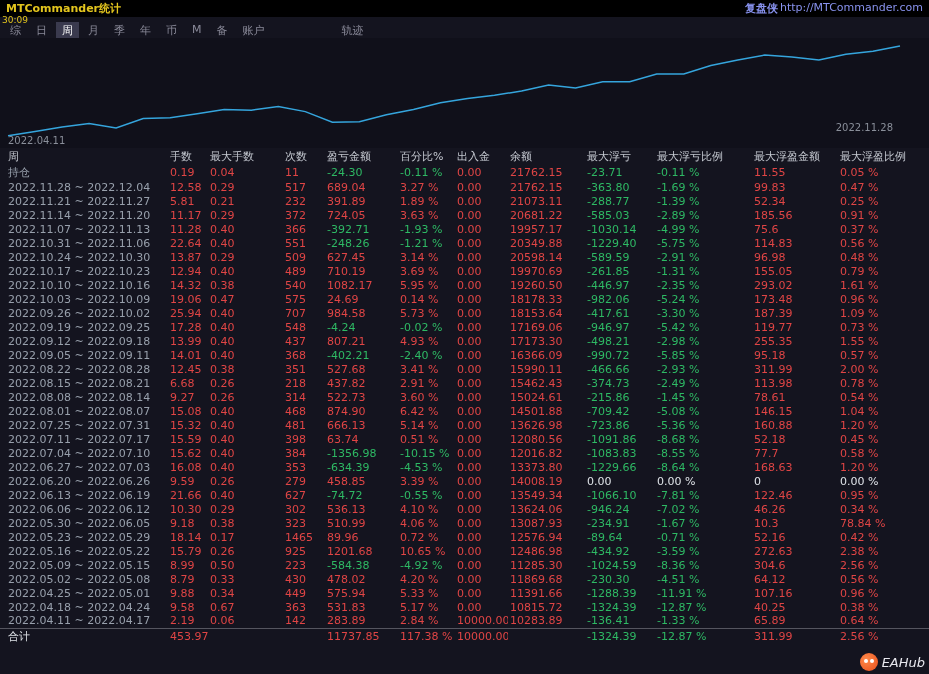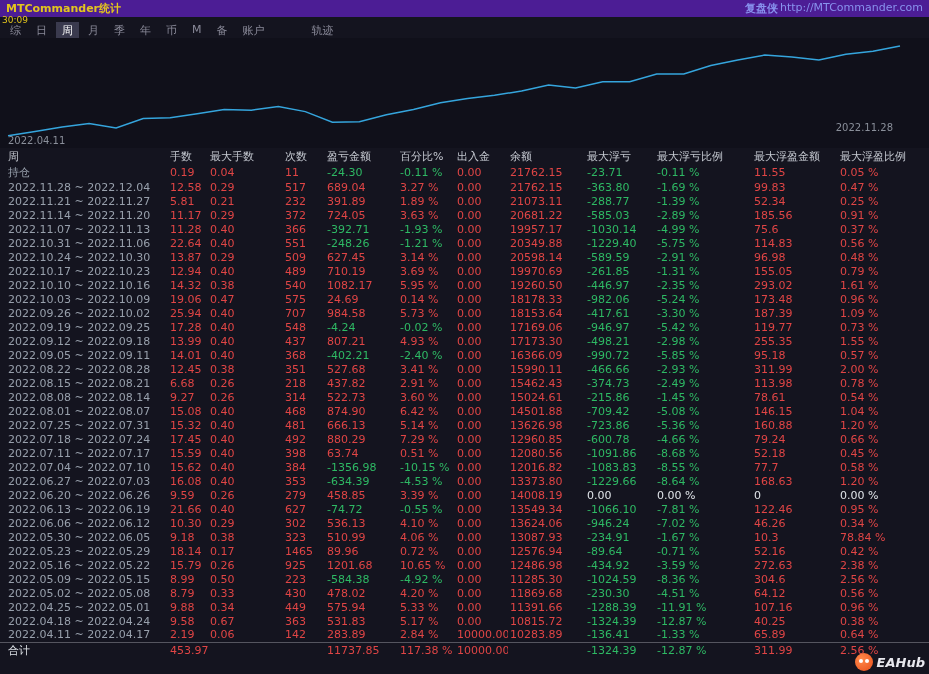--- a/index.html
+++ b/index.html
@@ -2,33 +2,33 @@
 <html><head>
 <meta charset="utf-8">
 <style>
   * { margin:0; padding:0; box-sizing:border-box; }
   html,body { background:#0a0a12; }
   body { font-family:"DejaVu Sans", sans-serif; }
   #app { position:relative; width:929px; height:674px; background:#14141f; overflow:hidden; }
 
   #titlebar { position:absolute; top:0; left:0; right:0; height:17px;
     display:flex; justify-content:space-between; align-items:center;
-    padding:0 6px; background:#4c1d95; }
+    padding:0 6px; background:#000000; }
   .title { color:#e3c51e; font-size:11px; font-weight:bold; }
   .brand-wrap { display:flex; gap:2px; }
   .brand { color:#8892ee; font-size:11px; font-weight:bold; }
   .brand-url { color:#8892ee; font-size:11px; }
 
   #timer { position:absolute; top:15px; left:2px; color:#e3c51e; font-size:9px; }
 
   #menu { position:absolute; top:22px; left:4px; right:0; height:16px;
     display:flex; align-items:center; gap:3px; font-size:11px; color:#8a8a99; }
   .tab { padding:1px 6px; cursor:pointer; }
   .tab.active { background:#3a3a4e; color:#ffffff; }
-  .tab-trail { margin-left:32px; padding:1px 6px; cursor:pointer; }
+  .tab-trail { margin-left:62px; padding:1px 6px; cursor:pointer; }
 
   #chart { position:absolute; top:38px; left:0; width:929px; height:110px; background:#10101a;text-align:right; }
   #chart svg { display:block; }
   .axis-label { position:absolute; font-size:10px; color:#8a8f9a; }
   .axis-label.start { left:8px; bottom:2px; }
   .axis-label.end { right:36px; bottom:15px; }
 
   #table-area { position:absolute; top:148px; left:0; right:0; bottom:0; }
   table { width:929px; border-collapse:collapse; table-layout:fixed; font-size:11px; }
   th { text-align:left; color:#c4c8d0; font-weight:normal; height:17px; padding:0 2px;
@@ -40,21 +40,21 @@
   .c-grey  { color:#98a0ac; }
   .c-white { color:#dfe3e8; }
   tr.total-row td { border-top:1px solid #55555f; }
 
   #eahub { position:absolute; right:4px; bottom:3px; display:flex; align-items:center;
     gap:4px; z-index:5; }
   .eahub-circle { width:18px; height:18px; border-radius:50%;
     background:radial-gradient(circle at 35% 35%, #ff8a4a, #e84e1b); position:relative; }
   .eahub-circle::before { content:""; position:absolute; left:4px; top:6px; width:4px; height:4px;
     border-radius:50%; background:#fff; box-shadow:6px 0 0 #fff; }
-  .eahub-text { color:#e8e8ee; font-size:13px; font-weight:bold; font-style:italic; }
+  .eahub-text { color:#e8e8ee; font-size:13px; font-weight:normal; font-style:italic; }
 </style>
 </head>
 <body>
 
 <div id="app">
 
   <div id="titlebar">
     <span class="title">MTCommander统计</span>
     <span class="brand-wrap">
       <span class="brand">复盘侠</span>
@@ -381,34 +381,20 @@
             <td class="c-red">666.13</td>
             <td class="c-red">5.14 %</td>
             <td class="c-red">0.00</td>
             <td class="c-red">13626.98</td>
             <td class="c-green">-723.86</td>
             <td class="c-green">-5.36 %</td>
             <td class="c-red">160.88</td>
             <td class="c-red">1.20 %</td>
           </tr>
           <tr>
-            <td class="c-grey">2022.07.18 ~ 2022.07.24</td>
-            <td class="c-red">17.45</td>
-            <td class="c-red">0.40</td>
-            <td class="c-red">492</td>
-            <td class="c-red">880.29</td>
-            <td class="c-red">7.29 %</td>
-            <td class="c-red">0.00</td>
-            <td class="c-red">12960.85</td>
-            <td class="c-green">-600.78</td>
-            <td class="c-green">-4.66 %</td>
-            <td class="c-red">79.24</td>
-            <td class="c-red">0.66 %</td>
-          </tr>
-          <tr>
             <td class="c-grey">2022.07.11 ~ 2022.07.17</td>
             <td class="c-red">15.59</td>
             <td class="c-red">0.40</td>
             <td class="c-red">398</td>
             <td class="c-red">63.74</td>
             <td class="c-red">0.51 %</td>
             <td class="c-red">0.00</td>
             <td class="c-red">12080.56</td>
             <td class="c-green">-1091.86</td>
             <td class="c-green">-8.68 %</td>

